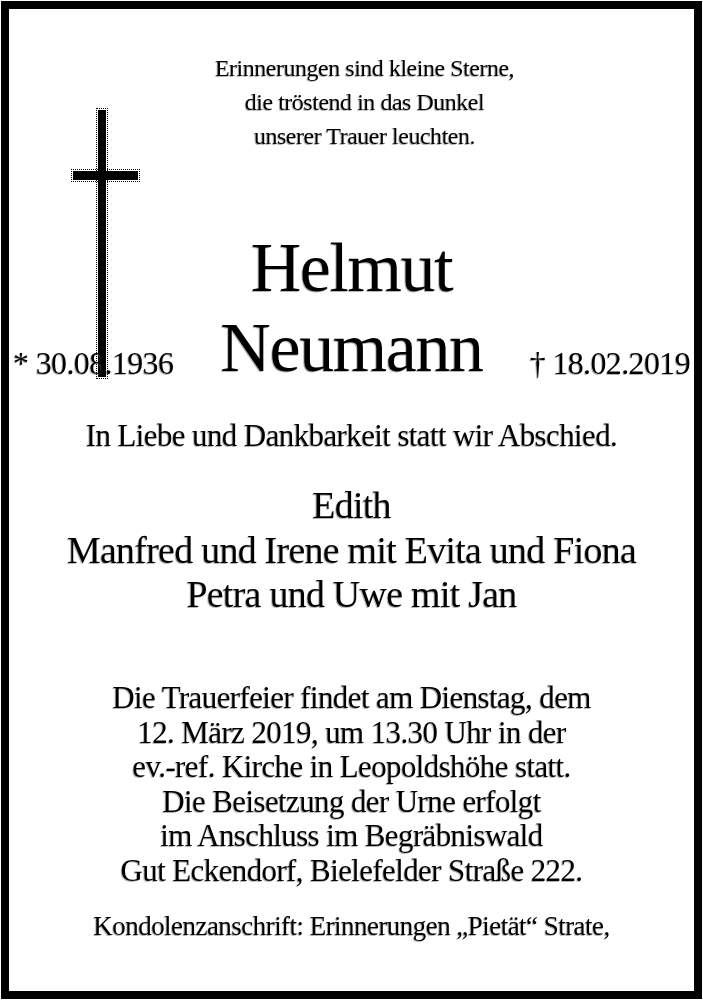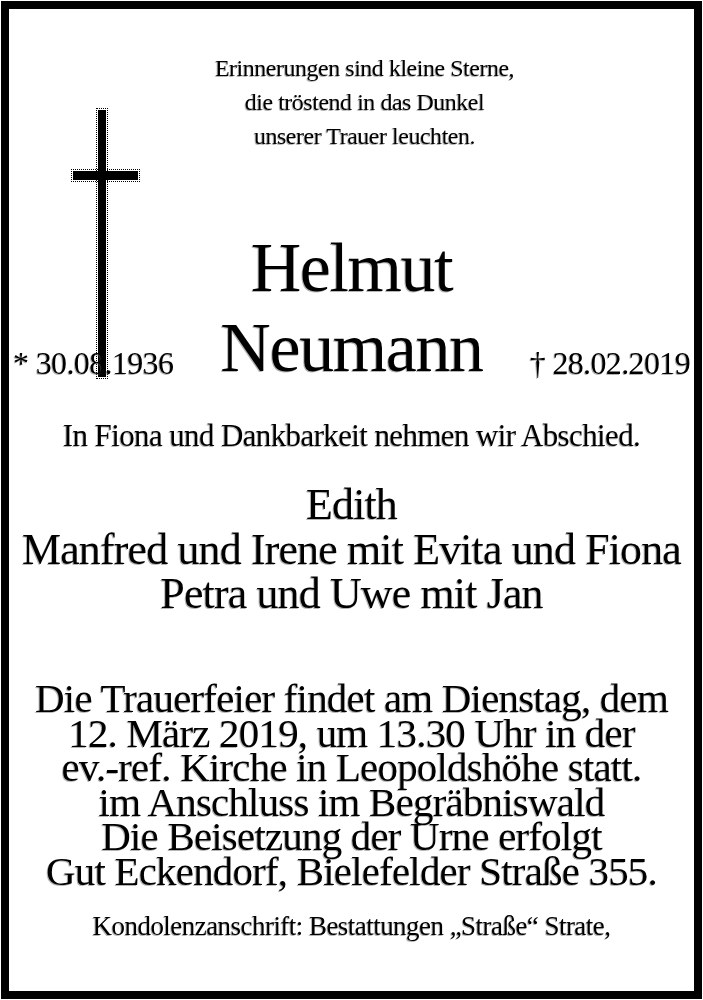--- a/index.html
+++ b/index.html
@@ -25,22 +25,22 @@
     position:absolute;left:13px;right:13px;
     text-align:center;
     letter-spacing:-0.02em;
     text-shadow:-1px 1px 0 rgba(90,90,90,0.45);
     white-space:nowrap;
   }
   .verse{top:51px;left:39px;font-size:24px;line-height:34px;}
   .deceased-name{top:204px;font-size:70px;line-height:80px;margin-top:24px;}
   .dates{top:345px;font-size:32px;line-height:36px;display:flex;justify-content:space-between;column-gap:33px;}
   .farewell{top:419px;font-size:31px;line-height:34px;}
-  .mourners{top:483px;font-size:44px;line-height:44.5px;}
-  .service{top:681px;font-size:41px;line-height:34.6px;}
+  .mourners{top:483px;font-size:38px;line-height:44.5px;}
+  .service{top:681px;font-size:31px;line-height:34.6px;}
   .condolence{top:913px;font-size:27px;line-height:27.5px;}
   
   .cross{position:absolute;top:0;left:0;}
   .cross-v{
     position:absolute;left:98px;top:110px;width:8px;height:267px;
     background:#000;outline:1px dotted #000;outline-offset:1px;
   }
   .cross-h{
     position:absolute;left:73px;top:171px;width:65px;height:9px;
     background:#000;outline:1px dotted #000;outline-offset:1px;
@@ -65,37 +65,37 @@
     <div>unserer Trauer leuchten.</div>
   </div>
 
   <div class="block deceased-name">
     <div>Helmut</div>
     <div>Neumann</div>
   </div>
 
   <div class="block dates">
     <span>* 30.08.1936</span>
-    <span>† 28.02.2019</span>
+    <span>† 18.02.2019</span>
   </div>
 
-  <div class="block farewell">In Fiona und Dankbarkeit nehmen wir Abschied.</div>
+  <div class="block farewell">In Liebe und Dankbarkeit statt wir Abschied.</div>
 
   <div class="block mourners">
     <div>Edith</div>
     <div>Manfred und Irene mit Evita und Fiona</div>
     <div>Petra und Uwe mit Jan</div>
   </div>
 
   <div class="block service">
     <div>Die Trauerfeier findet am Dienstag, dem</div>
     <div>12. März 2019, um 13.30 Uhr in der</div>
     <div>ev.-ref. Kirche in Leopoldshöhe statt.</div>
+    <div>Die Beisetzung der Urne erfolgt</div>
     <div>im Anschluss im Begräbniswald</div>
-    <div>Die Beisetzung der Urne erfolgt</div>
-    <div>Gut Eckendorf, Bielefelder Straße 355.</div>
+    <div>Gut Eckendorf, Bielefelder Straße 222.</div>
   </div>
 
   <div class="block condolence">
-    <div>Kondolenzanschrift: Bestattungen „Straße“ Strate,</div>
+    <div>Kondolenzanschrift: Erinnerungen „Pietät“ Strate,</div>
   </div>
 
 </div>
 
 </body></html>

